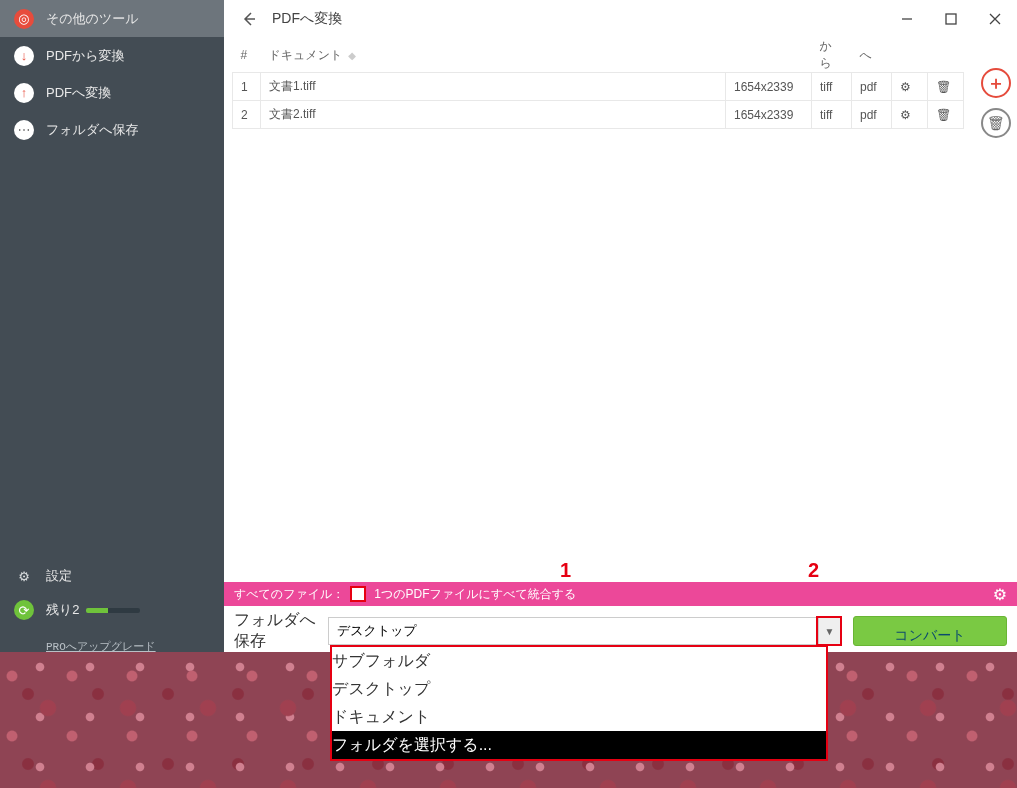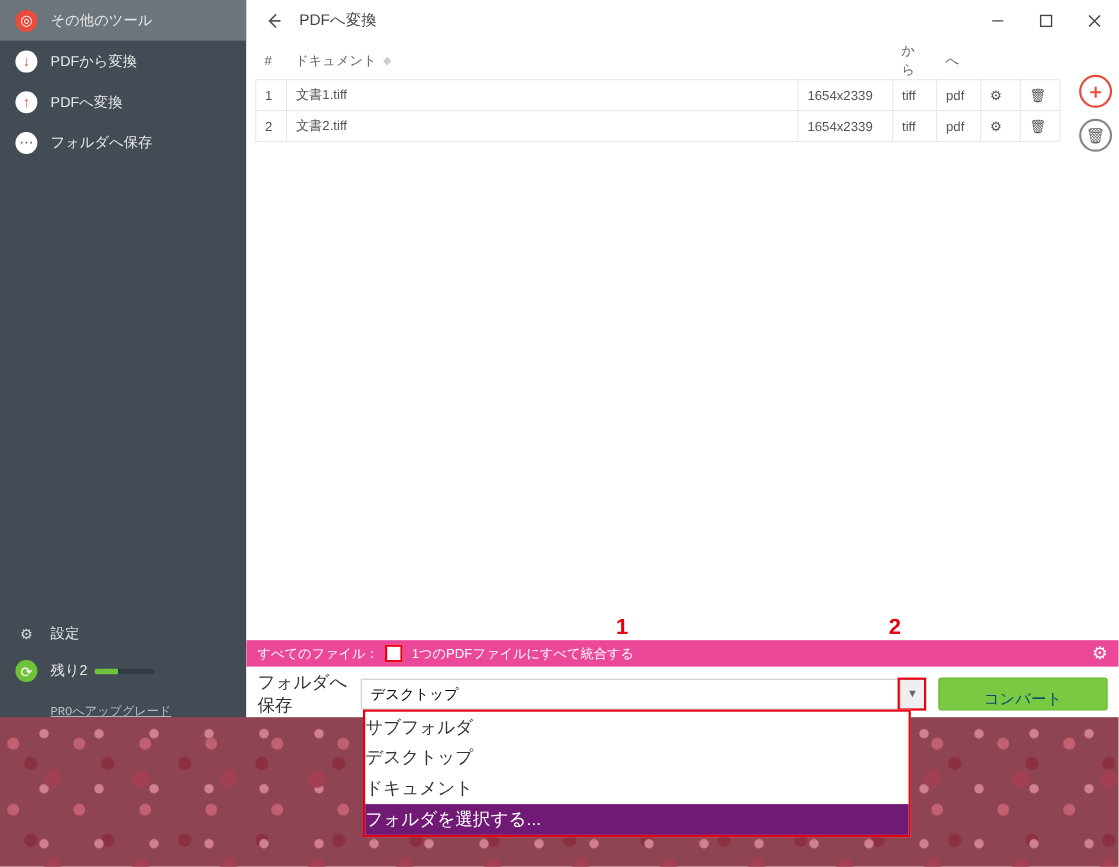--- a/index.html
+++ b/index.html
@@ -213,21 +213,21 @@
   }
   .dd-menu .opt {
     height: 28px;
     padding: 0 0;
     display:flex; align-items:center;
     font-size: 16px;
     color:#333;
     cursor:pointer;
   }
   .dd-menu .opt.sel {
-    background:#701a75;
+    background:#000000;
     color:#fff;
   }
   
   .bg {
     position:absolute;
     left:0; right:0; top: 652px; bottom:0;
     background:
       radial-gradient(circle at 20% 40%, #c06070 8%, transparent 10%),
       radial-gradient(circle at 60% 70%, #a04050 10%, transparent 12%),
       radial-gradient(circle at 80% 30%, #d08090 7%, transparent 9%),

